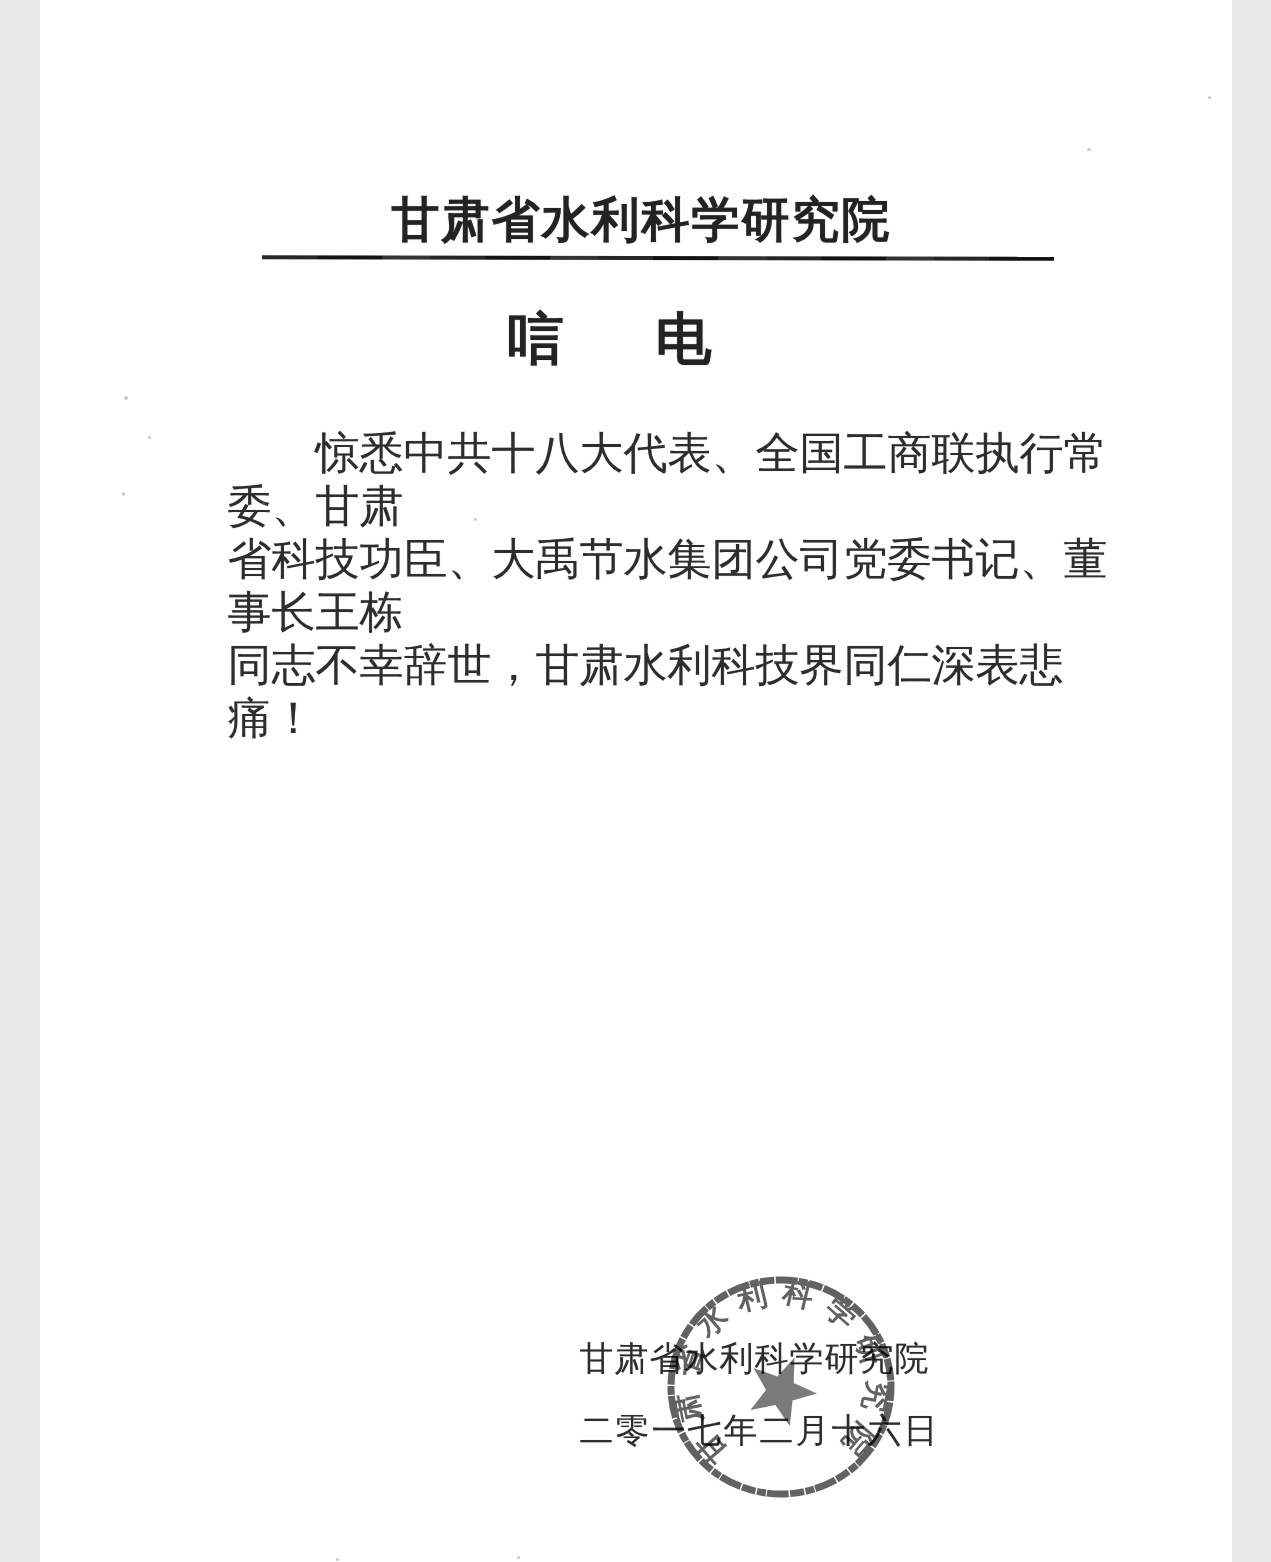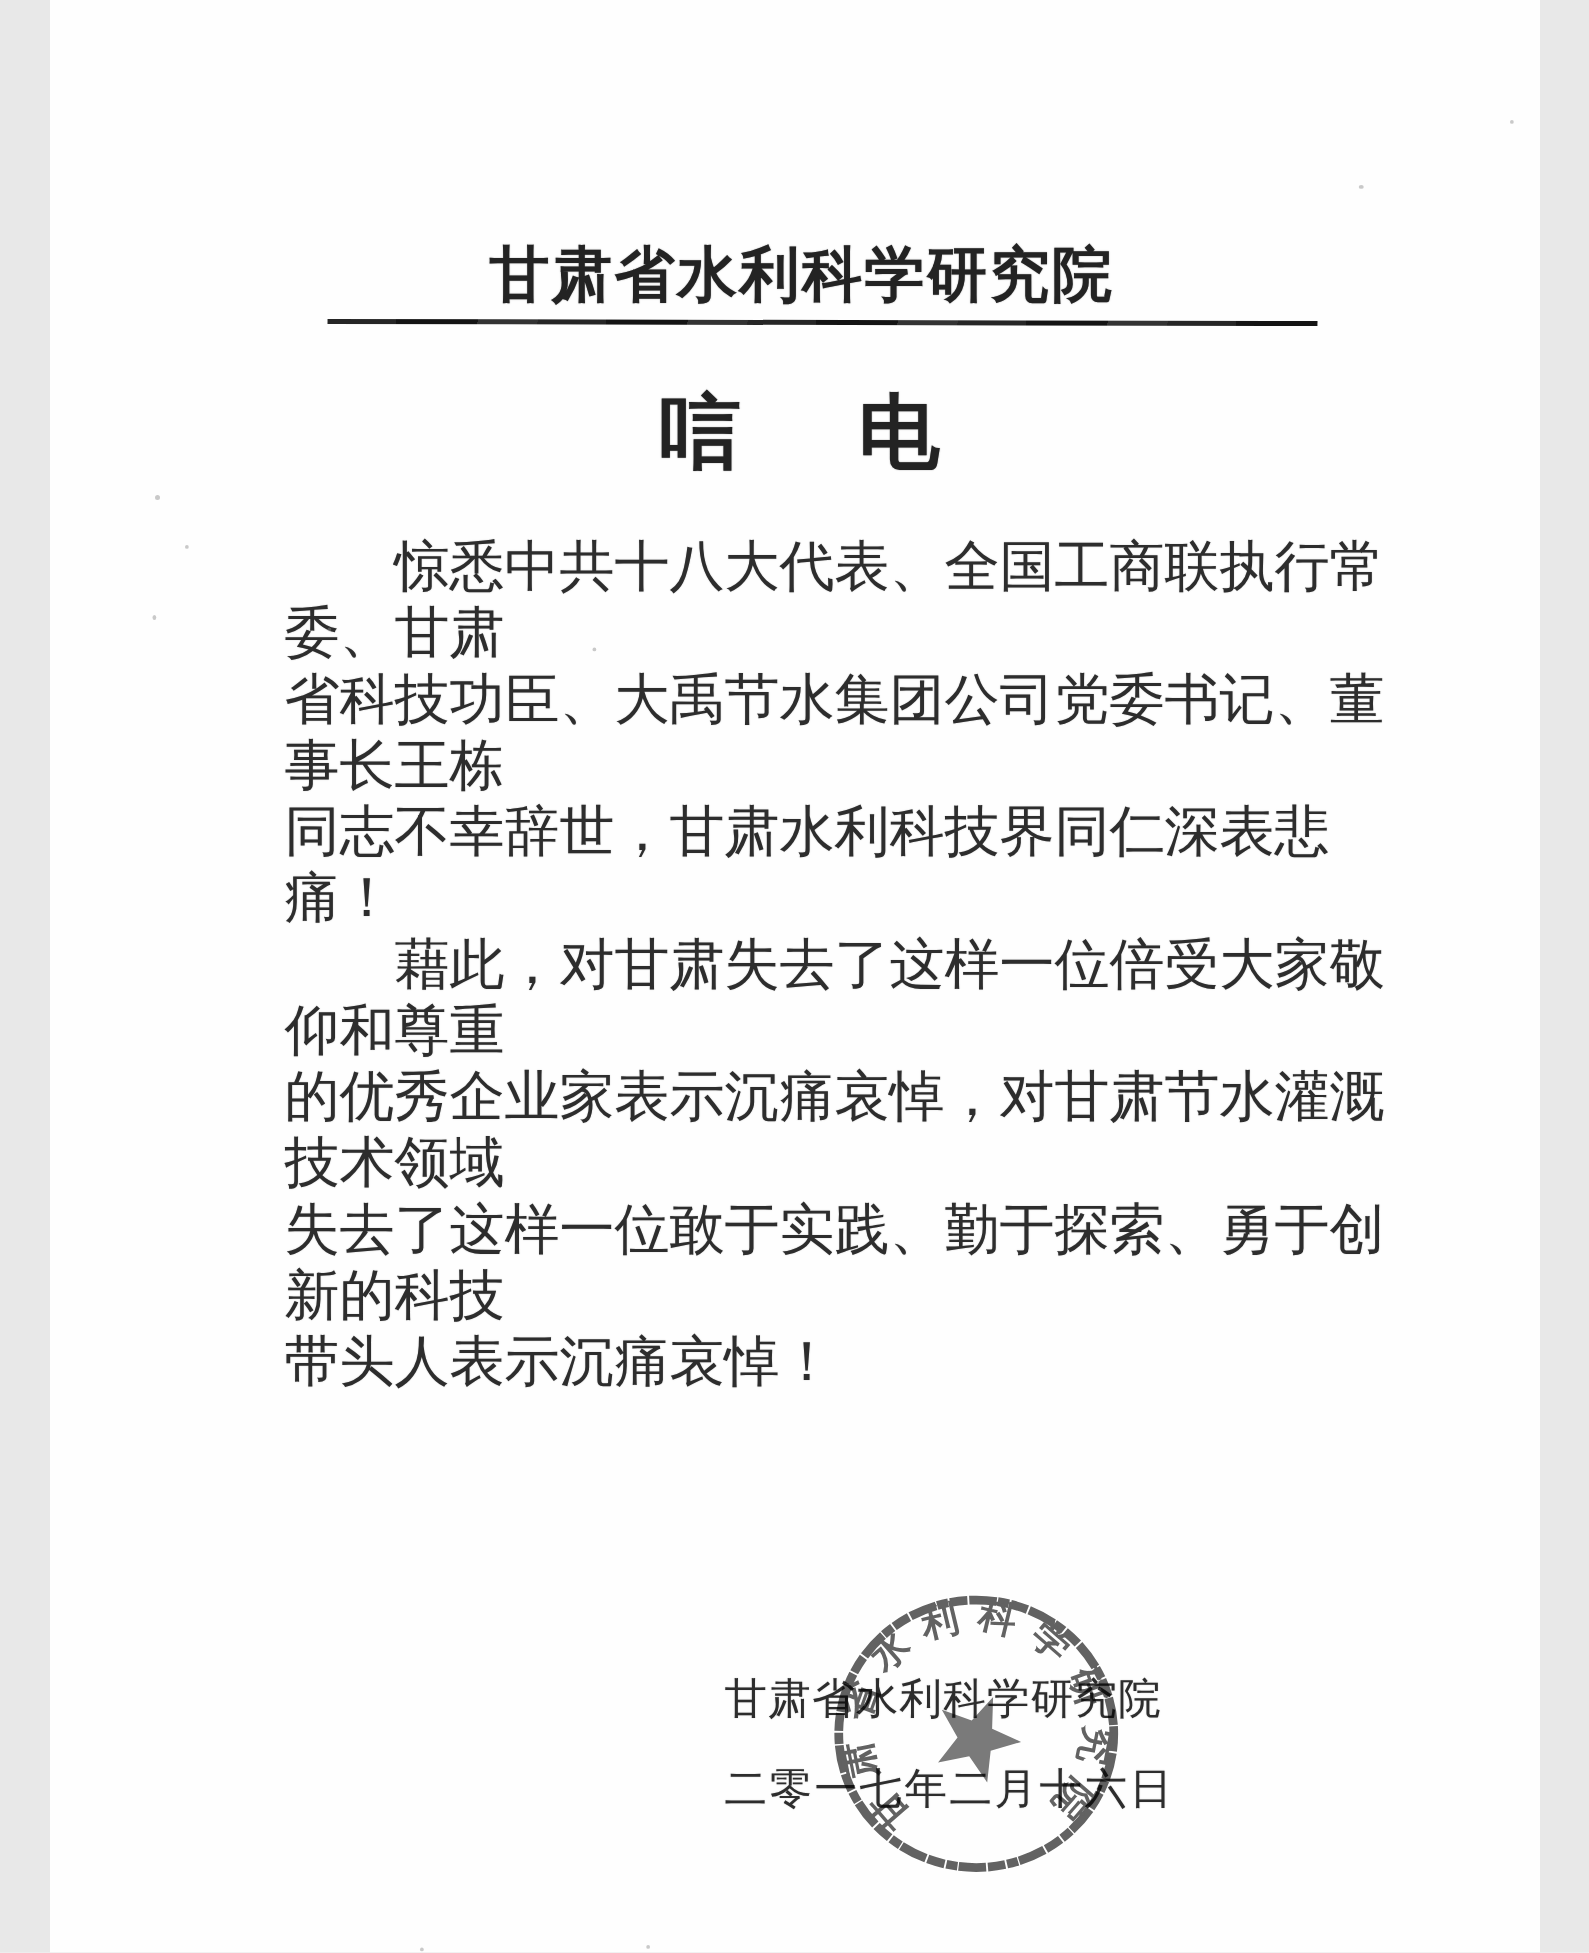--- a/index.html
+++ b/index.html
@@ -35,24 +35,24 @@
     width: 792px;
     height: 4px;
     background: repeating-linear-gradient(90deg,
       #262626 0px, #262626 55px,
       #141414 55px, #141414 120px,
       #333333 120px, #333333 168px);
     transform: rotate(0.12deg);
   }
   .doc-title {
     position: absolute;
-    left: 488px;
+    left: 468px;
     top: 302px;
     margin: 0;
-    font-size: 65px;
+    font-size: 56px;
     font-weight: bold;
     color: #232323;
     word-spacing: 78px;
     white-space: nowrap;
     text-shadow: 0 0 1px rgba(30,30,30,.6);
   }
   .body-text {
     position: absolute;
     left: 188px;
     top: 427px;
@@ -113,24 +113,20 @@
   <div class="letterhead">甘肃省水利科学研究院</div>
 
   <div class="divider"></div>
 
   <h1 class="doc-title">唁 电</h1>
 
   <main class="body-text">
     <p>　　惊悉中共十八大代表、全国工商联执行常委、甘肃
 省科技功臣、大禹节水集团公司党委书记、董事长王栋
 同志不幸辞世，甘肃水利科技界同仁深表悲痛！</p>
-    <p>　　藉此，对甘肃失去了这样一位倍受大家敬仰和尊重
-的优秀企业家表示沉痛哀悼，对甘肃节水灌溉技术领域
-失去了这样一位敢于实践、勤于探索、勇于创新的科技
-带头人表示沉痛哀悼！</p>
   </main>
 
   <div class="signature-block">
     <div class="sig-org">甘肃省水利科学研究院</div>
     <div class="sig-date">二零一七年二月十六日</div>
   </div>
 
   <svg class="stamp" viewBox="0 0 238 230" xmlns="http://www.w3.org/2000/svg">
     <ellipse cx="119" cy="113" rx="110" ry="107" fill="none" stroke="#3f3f3f" stroke-width="7" stroke-dasharray="14 1.5 22 1 9 1.5"></ellipse>
     <polygon points="0,-36 8.8,-12.1 34.2,-11.1 14.3,4.6 21.2,29.1 0,15 -21.2,29.1 -14.3,4.6 -34.2,-11.1 -8.8,-12.1" transform="translate(119,117) rotate(22)" fill="#3f3f3f" opacity="0.85"></polygon>

